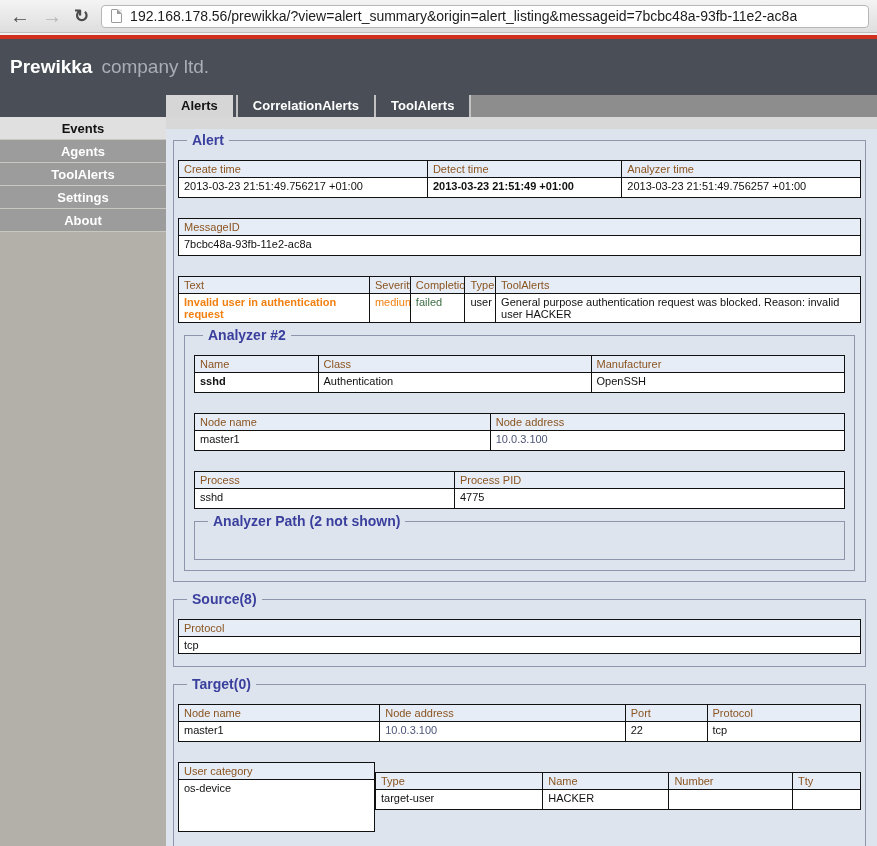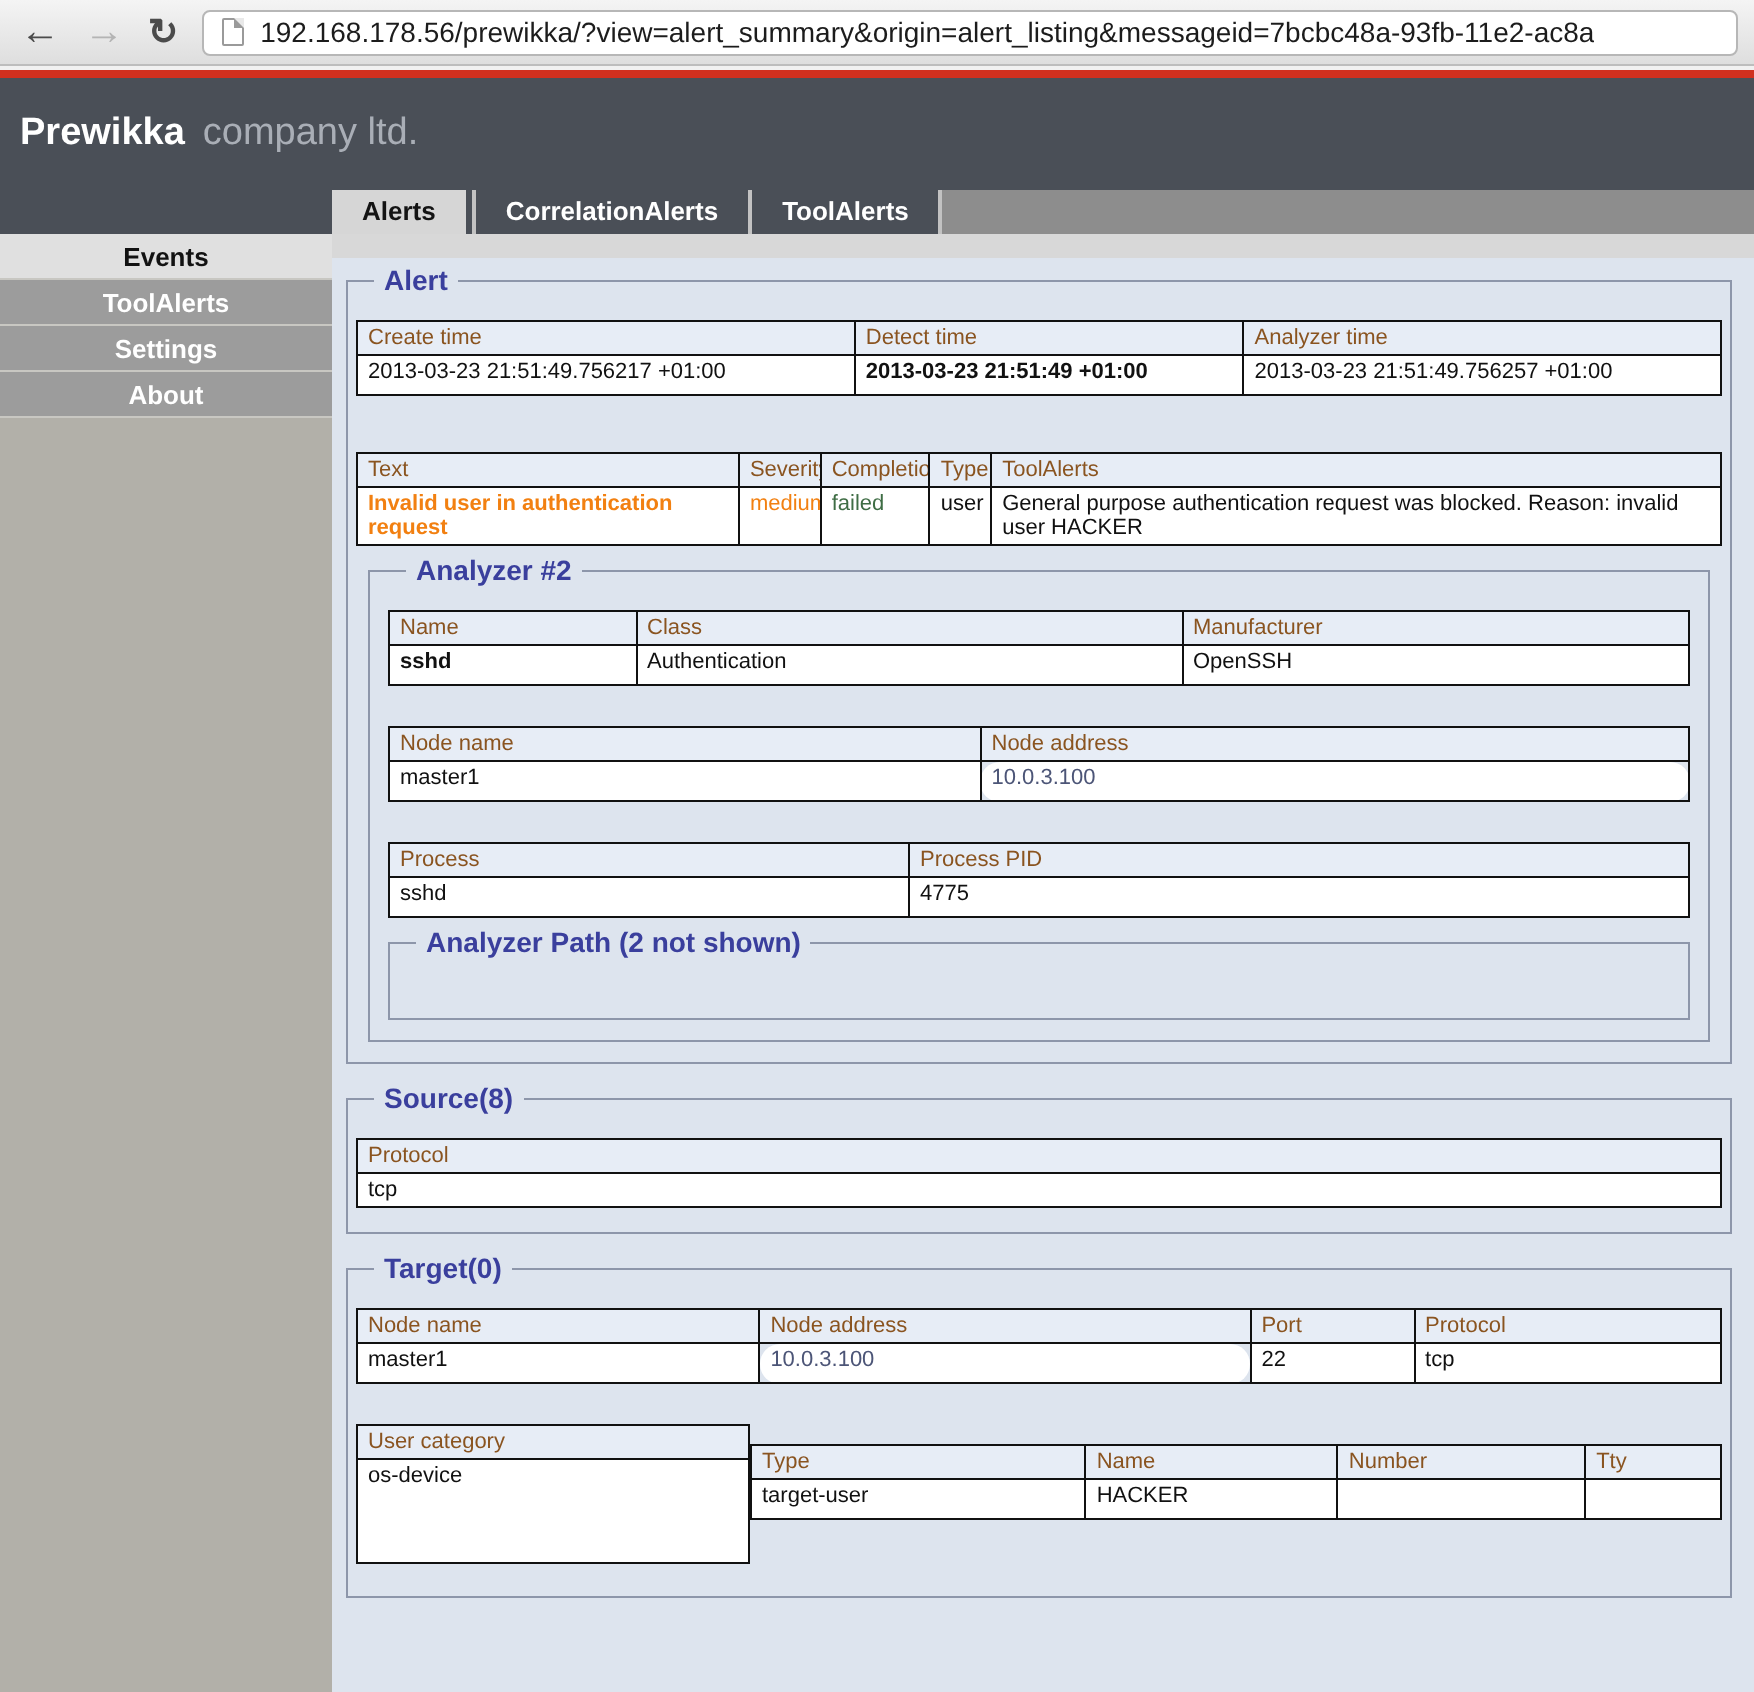--- a/index.html
+++ b/index.html
@@ -80,21 +80,21 @@
   th, td { border: 1px solid #111; font-size: 11px; text-align: left;
            padding: 2px 5px; overflow: hidden; }
   th { background: #e7edf6; color: #8a5420; font-weight: normal; height: 17px; }
   td { background: #ffffff; color: #111; height: 20px; vertical-align: top; }
 
   .gap8 { height: 8px; }
   .bold { font-weight: bold; }
   .orange { color: #f28011; }
   .orange-bold { color: #f28011; font-weight: bold; }
   .green { color: #3f6d45; }
-  .linkish { color: #4c5577; border-radius: 10px; }
+  .linkish { color: #4c5577; }
 
   
   .user-block { display: flex; align-items: flex-start; }
   .user-cat-table { width: 197px; flex: 0 0 auto; margin: 8px 0 0 0; }
   .user-cat-table td { height: 52px; }
   .user-nested-wrap { flex: 1; margin-top: 18px; }
   .user-nested-wrap table { margin: 0; }
 </style>
 </head>
 <body>
@@ -121,20 +121,21 @@
   <div class="tab active">Alerts</div>
   <div class="tab inactive first-inactive">CorrelationAlerts</div>
   <div class="tab inactive">ToolAlerts</div>
   <div class="tab-filler"></div>
 </div>
 
 <div class="layout">
 
   <div class="sidebar">
     <div class="side-item active">Events</div>
+    <div class="side-item normal">Agents</div>
     <div class="side-item normal">ToolAlerts</div>
     <div class="side-item normal">Settings</div>
     <div class="side-item normal">About</div>
   </div>
 
   <div class="main">
     <div class="main-top-strip"></div>
 
     <fieldset>
       <legend>Alert</legend>
@@ -153,20 +154,30 @@
         </tr>
         <tr>
           <td>2013-03-23 21:51:49.756217 +01:00</td>
           <td class="bold">2013-03-23 21:51:49 +01:00</td>
           <td>2013-03-23 21:51:49.756257 +01:00</td>
         </tr>
       </tbody>
         </table>
       <div class="gap8"></div>
 
+      <table>
+        <tbody>
+            <tr>
+              <th>MessageID</th>
+            </tr>
+        <tr>
+              <td>7bcbc48a-93fb-11e2-ac8a</td>
+            </tr>
+      </tbody>
+        </table>
       <div class="gap8"></div>
 
       <table>
         <colgroup>
             <col style="width:28%">
             <col style="width:6%">
             <col style="width:8%">
             <col style="width:4.5%">
             <col style="width:53.5%">
           </colgroup>

